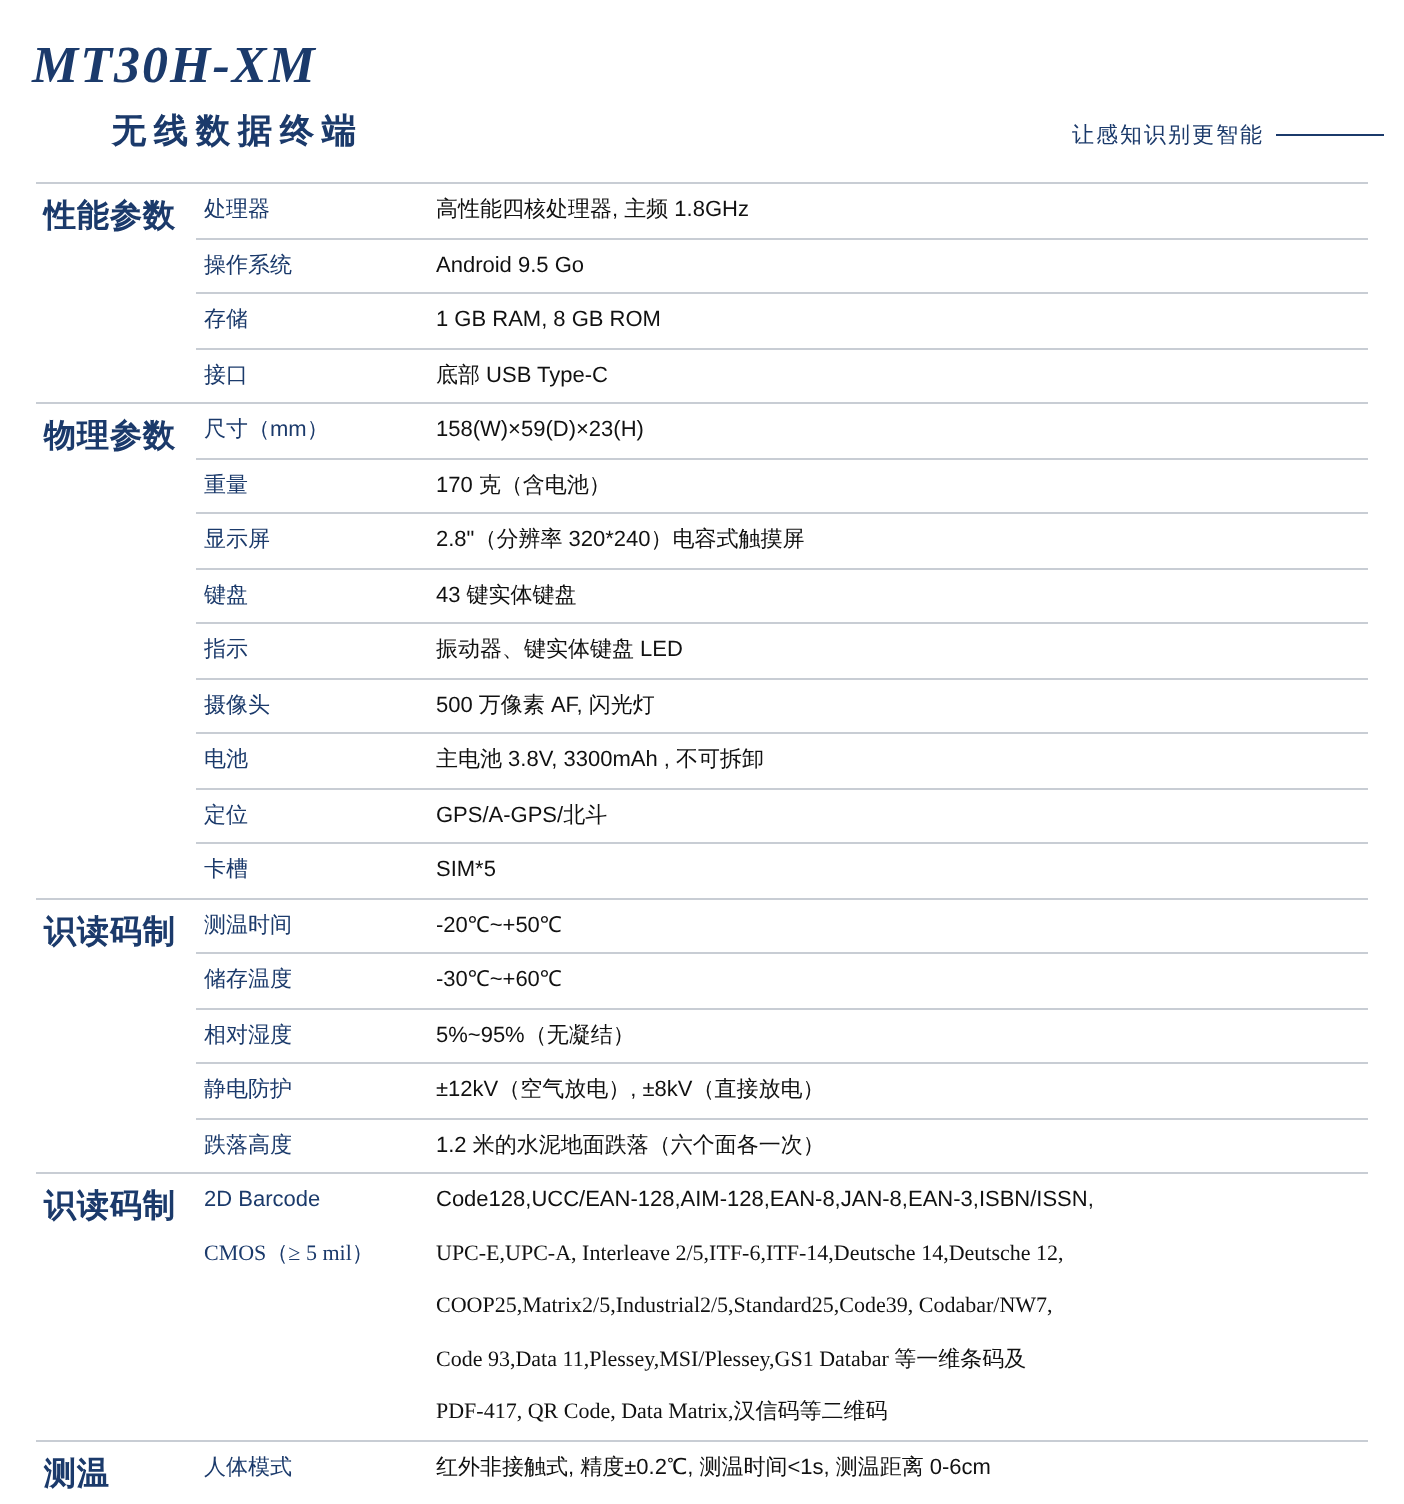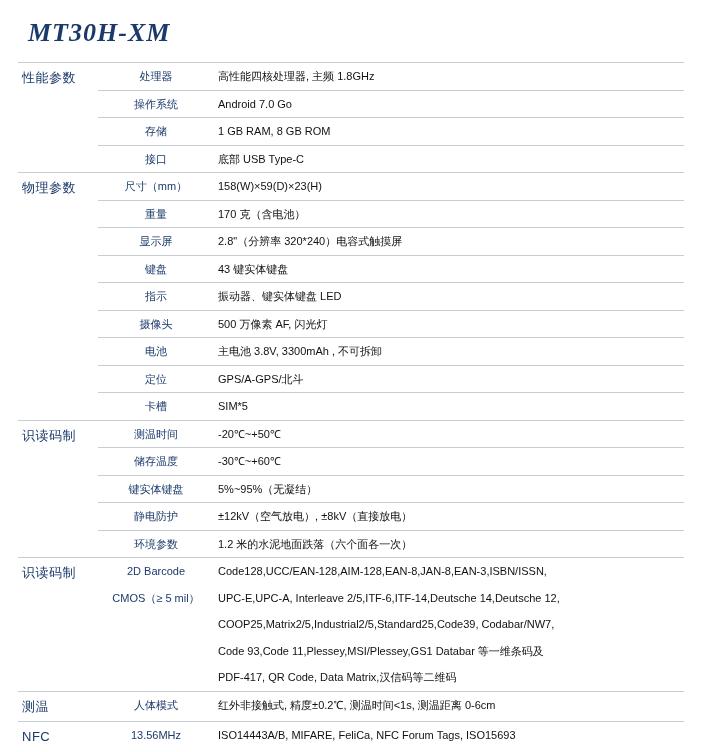--- a/index.html
+++ b/index.html
@@ -23,21 +23,21 @@
   .header {
     padding: 18px 0 0 0;
   }
   .model-title {
     font-family: "Liberation Serif", serif;
     font-style: italic;
     font-weight: bold;
     font-size: 26px;
     color: #1b3a6b;
     letter-spacing: 1px;
-    padding-left: 28px;
+    padding-left: 16px;
   }
   .subtitle-row {
     display: flex;
     align-items: flex-end;
     padding-left: 56px;
     padding-right: 10px;
     margin-top: 6px;
   }
   .subtitle {
     font-size: 17px;
@@ -72,66 +72,73 @@
   }
   table.spec td {
     border-top: 1px solid #c8cdd4;
     border-bottom: 1px solid #c8cdd4;
     padding: 5px 4px 5px 4px;
     vertical-align: top;
     line-height: 1.5;
   }
   td.cat {
     width: 72px;
-    font-weight: normal;
-    color: #1b3a6b;
-    font-size: 13px;
+    font-weight: bold;
+    color: #1b3a6b;
+    font-size: 16px;
     padding-left: 10px;
     letter-spacing: 0.5px;
   }
   td.sub {
     width: 108px;
     color: #1b3a6b;
     padding-left: 12px;
-    text-align: center;
   }
   td.val {
     color: #111;
     padding-left: 8px;
   }
   .group-top td {
     border-top: 1px solid #9aa3ad;
   }
   .nb {
     border-bottom: none !important;
   }
   .nt {
     border-top: none !important;
+    font-family: Liberation Serif, serif;
   }
 </style>
 </head>
 <body>
 
 <div class="page">
 
   <div class="header">
     <div class="model-title">MT30H-XM</div>
+    <div class="subtitle-row">
+      <div class="subtitle">无线数据终端</div>
+      <div class="slogan-wrap">
+        <span class="slogan">让感知识别更智能</span>
+        <span class="slogan-line"></span>
+      </div>
+    </div>
   </div>
 
   <table class="spec">
     <tbody>
 
       <tr class="group-top">
         <td class="cat" rowspan="4">性能参数</td>
         <td class="sub" colspan="2">处理器</td>
         <td class="val">高性能四核处理器, 主频 1.8GHz</td>
       </tr>
       <tr>
         <td class="sub" colspan="2">操作系统</td>
-        <td class="val">Android 7.0 Go</td>
+        <td class="val">Android 9.5 Go</td>
       </tr>
       <tr>
         <td class="sub" colspan="2">存储</td>
         <td class="val">1 GB RAM, 8 GB ROM</td>
       </tr>
       <tr>
         <td class="sub" colspan="2">接口</td>
         <td class="val">底部 USB Type-C</td>
       </tr>
 
@@ -176,48 +183,48 @@
       <tr class="group-top">
         <td class="cat" rowspan="5">识读码制</td>
         <td class="sub" colspan="2">测温时间</td>
         <td class="val">-20℃~+50℃</td>
       </tr>
       <tr>
         <td class="sub" colspan="2">储存温度</td>
         <td class="val">-30℃~+60℃</td>
       </tr>
       <tr>
-        <td class="sub" colspan="2">键实体键盘</td>
+        <td class="sub" colspan="2">相对湿度</td>
         <td class="val">5%~95%（无凝结）</td>
       </tr>
       <tr>
         <td class="sub" colspan="2">静电防护</td>
         <td class="val">±12kV（空气放电）, ±8kV（直接放电）</td>
       </tr>
       <tr>
-        <td class="sub" colspan="2">环境参数</td>
+        <td class="sub" colspan="2">跌落高度</td>
         <td class="val">1.2 米的水泥地面跌落（六个面各一次）</td>
       </tr>
 
       <tr class="group-top">
         <td class="cat" rowspan="5">识读码制</td>
         <td class="sub nb" colspan="2">2D Barcode</td>
         <td class="val nb">Code128,UCC/EAN-128,AIM-128,EAN-8,JAN-8,EAN-3,ISBN/ISSN,</td>
       </tr>
       <tr>
         <td class="sub nt nb" colspan="2">CMOS（≥ 5 mil）</td>
         <td class="val nt nb">UPC-E,UPC-A, Interleave 2/5,ITF-6,ITF-14,Deutsche 14,Deutsche 12,</td>
       </tr>
       <tr>
         <td class="sub nt nb" colspan="2"></td>
         <td class="val nt nb">COOP25,Matrix2/5,Industrial2/5,Standard25,Code39, Codabar/NW7,</td>
       </tr>
       <tr>
         <td class="sub nt nb" colspan="2"></td>
-        <td class="val nt nb">Code 93,Code 11,Plessey,MSI/Plessey,GS1 Databar 等一维条码及</td>
+        <td class="val nt nb">Code 93,Data 11,Plessey,MSI/Plessey,GS1 Databar 等一维条码及</td>
       </tr>
       <tr>
         <td class="sub nt" colspan="2"></td>
         <td class="val nt">PDF-417, QR Code, Data Matrix,汉信码等二维码</td>
       </tr>
 
       <tr class="group-top">
         <td class="cat">测温</td>
         <td class="sub" colspan="2">人体模式</td>
         <td class="val">红外非接触式, 精度±0.2℃, 测温时间&lt;1s, 测温距离 0-6cm</td>

